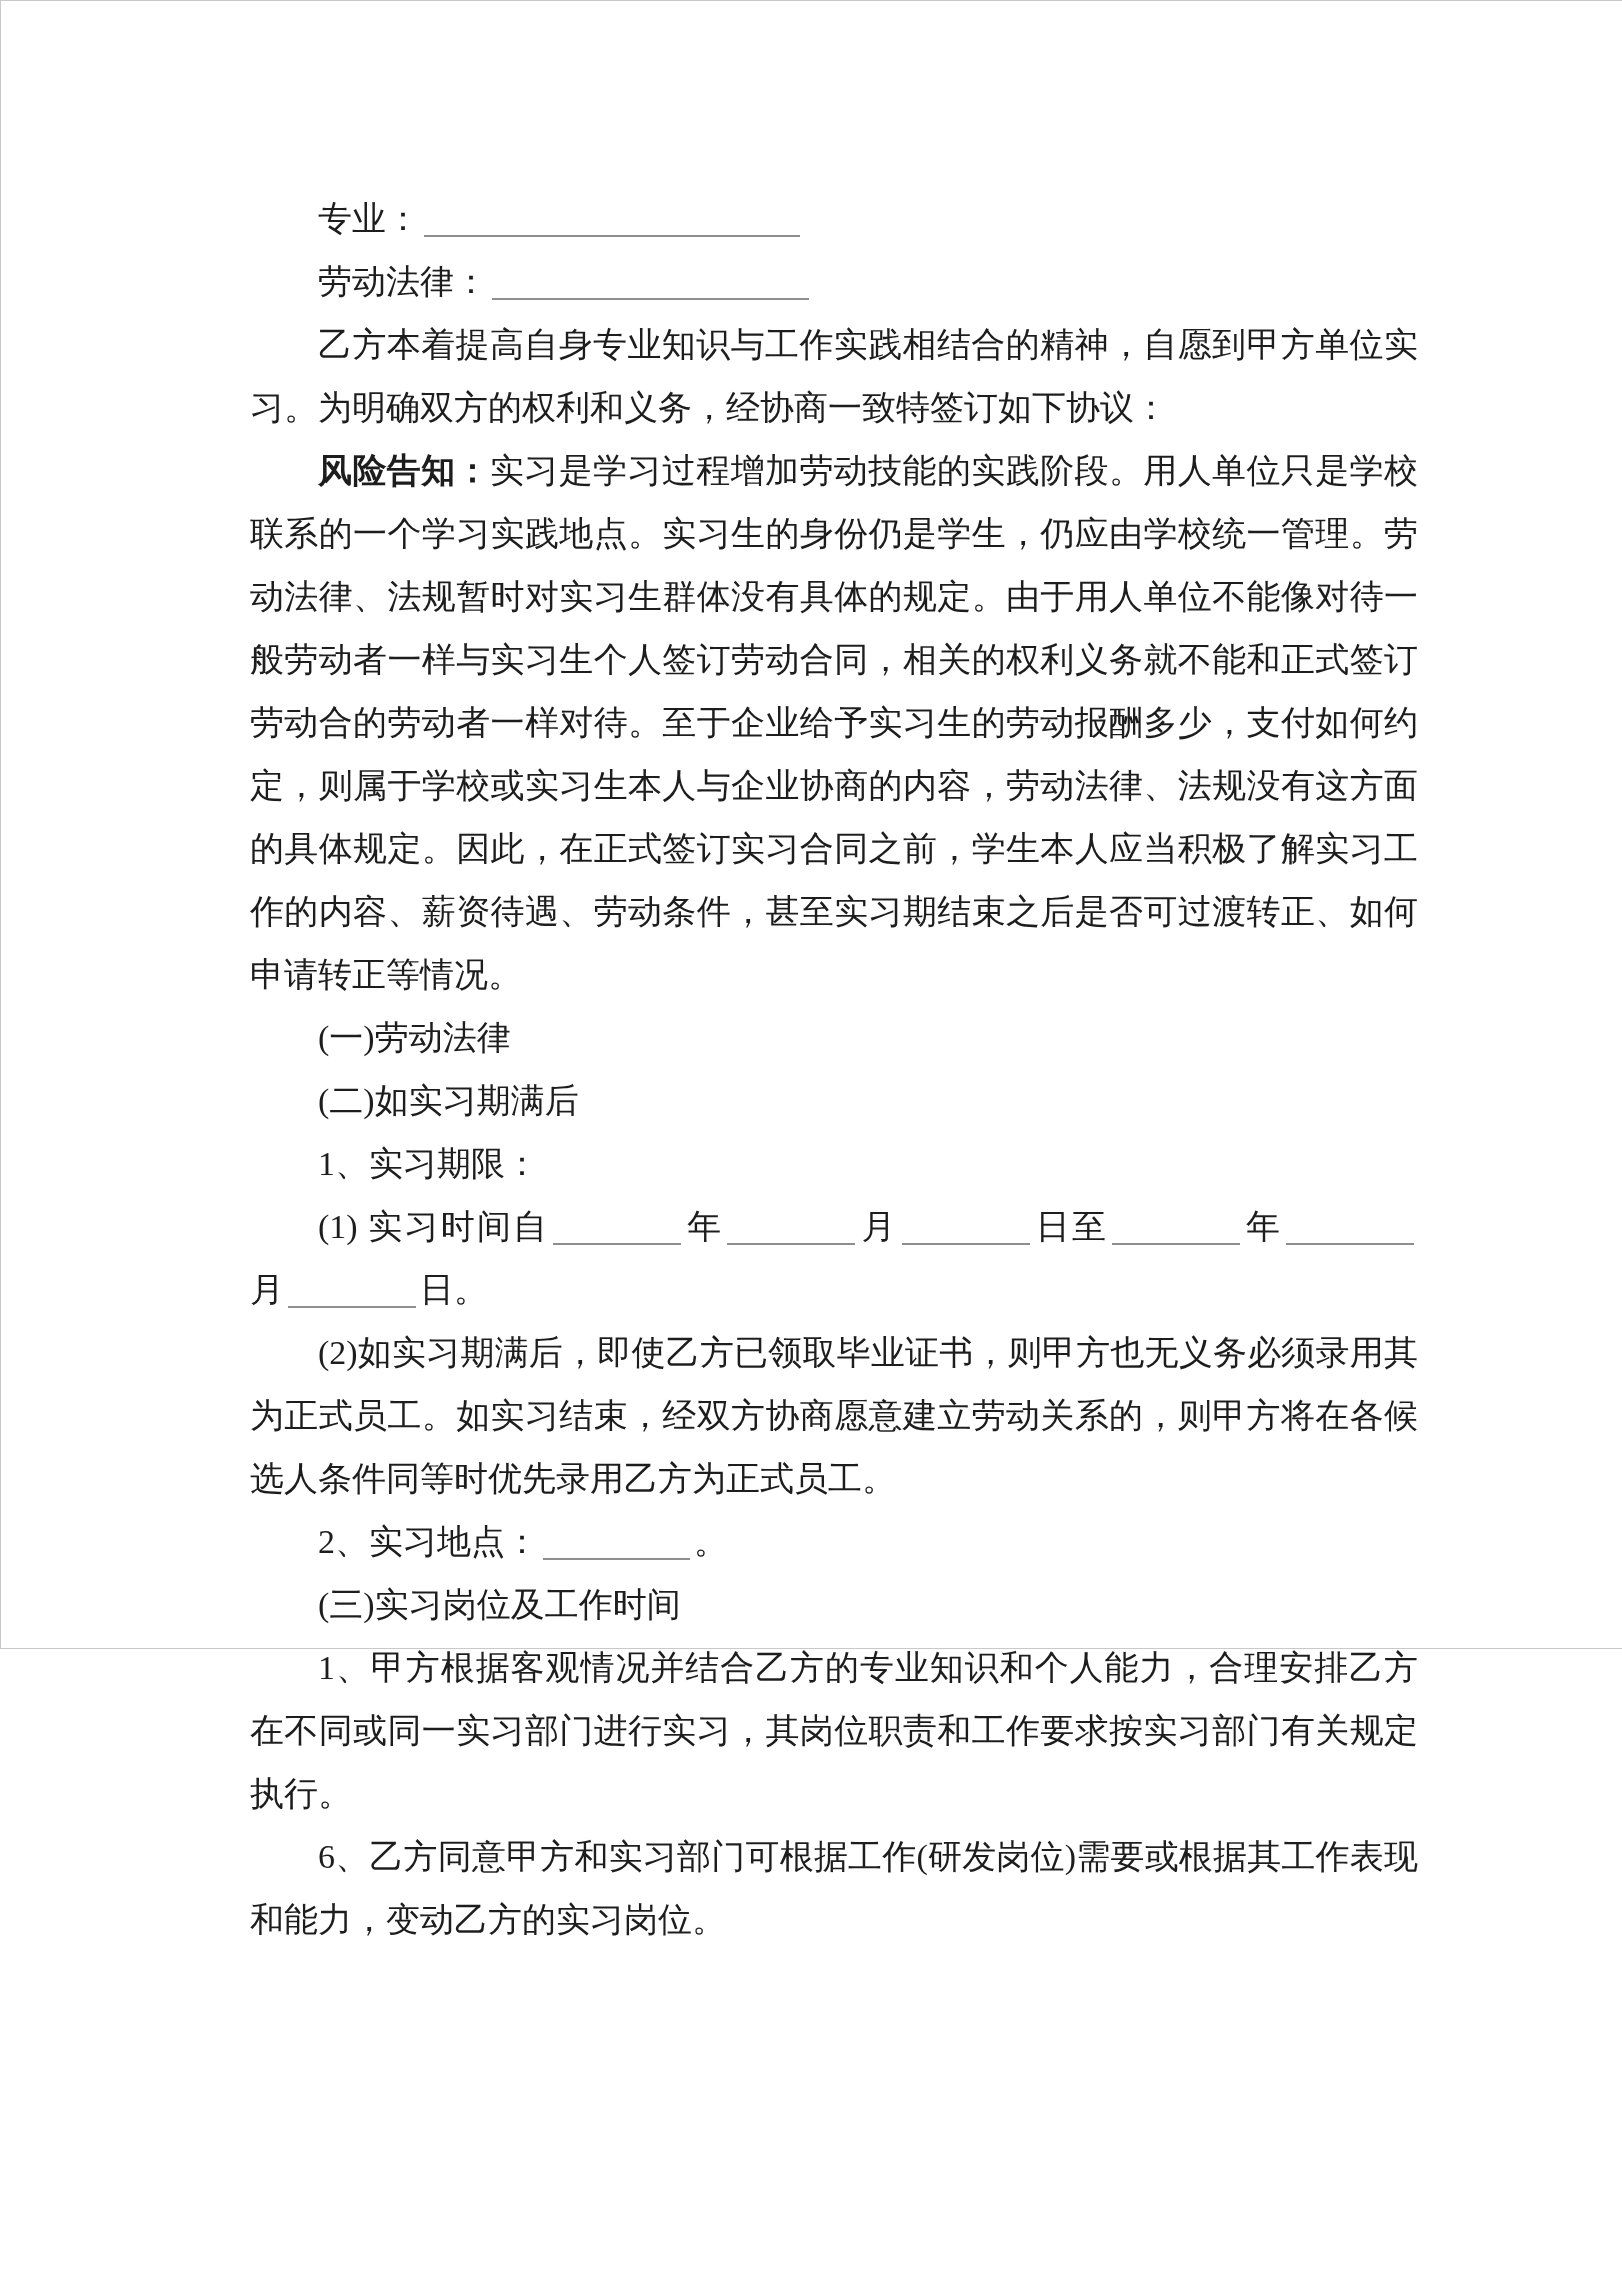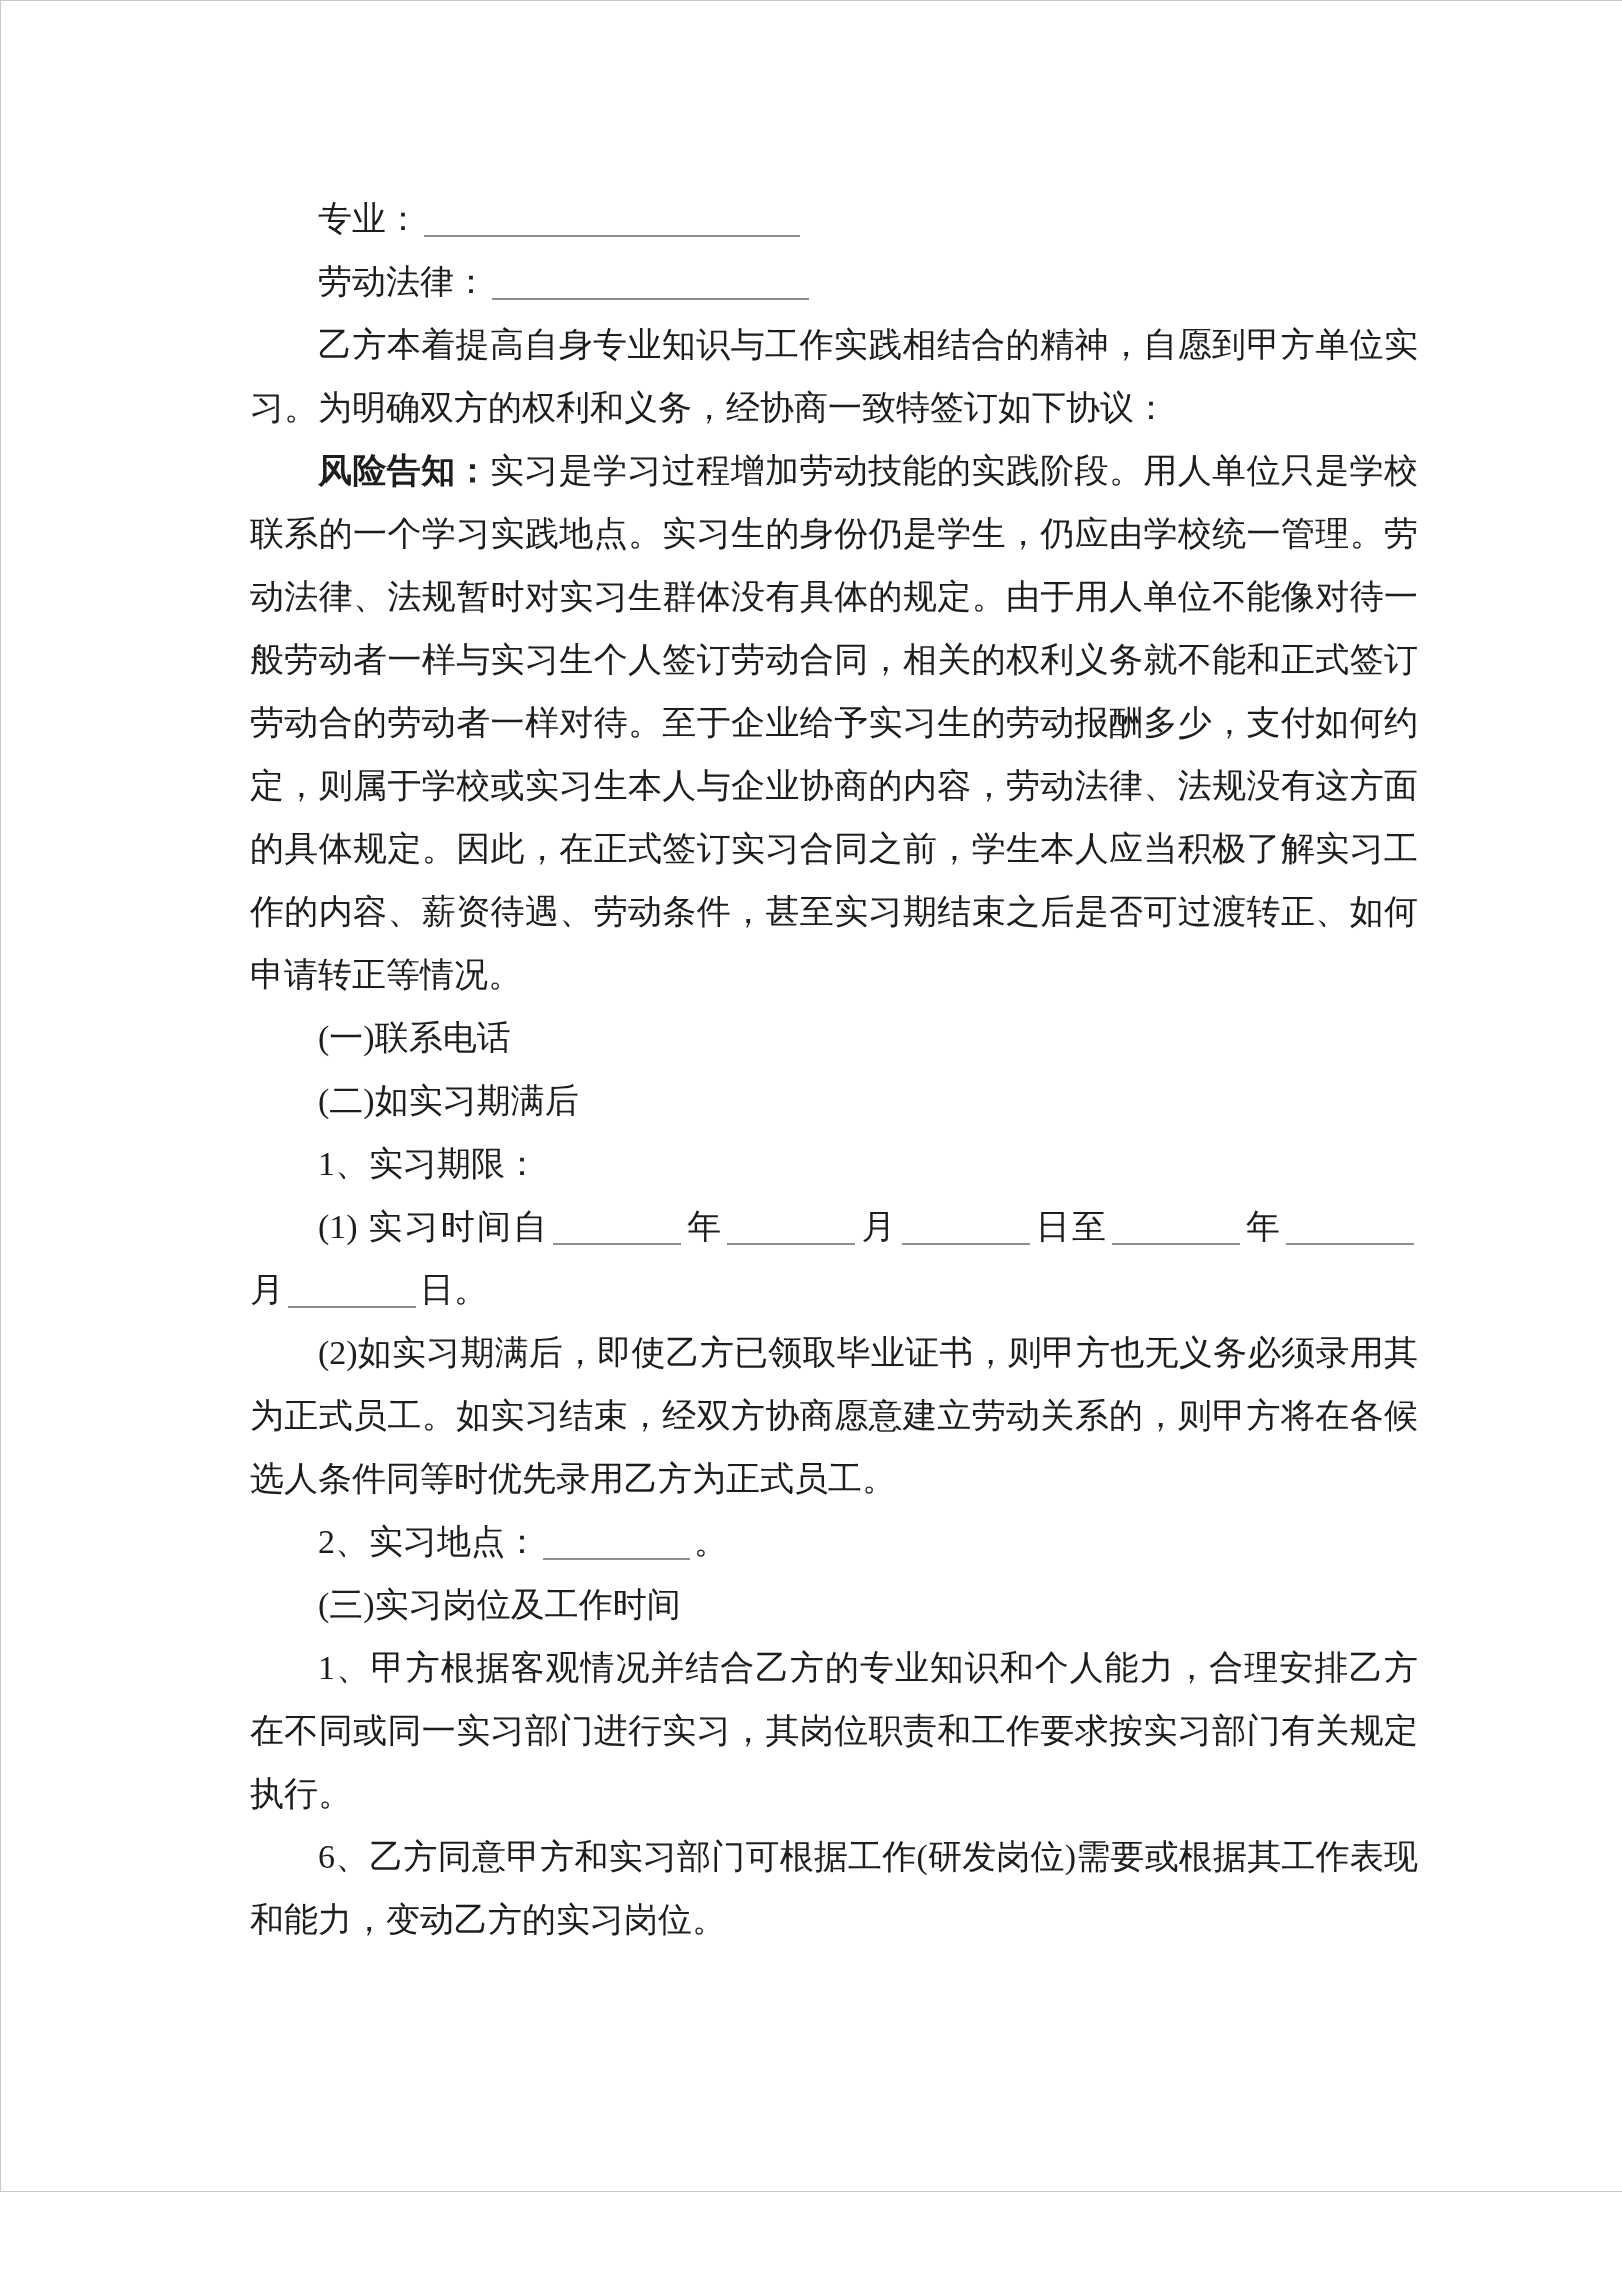--- a/index.html
+++ b/index.html
@@ -7,21 +7,21 @@
   body {
     width: 1623px;
     height: 2295px;
     position: relative;
     font-family: "Liberation Serif", serif;
   }
   .page {
     position: absolute;
     left: 0; top: 0;
     width: 1623px;
-    height: 2192px;
+    height: 1649px;
     background: #ffffff;
     border: 1.3px solid #c9c9c9;
   }
   .content {
     position: absolute;
     left: 249px;
     top: 186px;
     width: 1168px;
     font-size: 34px;
     line-height: 63px;
@@ -43,21 +43,21 @@
 </style>
 </head>
 <body>
 
 <div class="page" style="background: rgb(255, 255, 255); border-color: rgb(201, 201, 201);">
   <div class="content" style="color: rgb(29, 29, 29);">
       <p class="para"><span>专业：</span><span class="blank" style="width: 376px; border-bottom-color: rgb(142, 142, 142);"></span></p>
       <p class="para"><span>劳动法律：</span><span class="blank" style="width: 317px; border-bottom-color: rgb(142, 142, 142);"></span></p>
       <p class="para"><span>乙方本着提高自身专业知识与工作实践相结合的精神，自愿到甲方单位实习。为明确双方的权利和义务，经协商一致特签订如下协议：</span></p>
       <p class="para"><span class="bold">风险告知：</span><span>实习是学习过程增加劳动技能的实践阶段。用人单位只是学校联系的一个学习实践地点。实习生的身份仍是学生，仍应由学校统一管理。劳动法律、法规暂时对实习生群体没有具体的规定。由于用人单位不能像对待一般劳动者一样与实习生个人签订劳动合同，相关的权利义务就不能和正式签订劳动合的劳动者一样对待。至于企业给予实习生的劳动报酬多少，支付如何约定，则属于学校或实习生本人与企业协商的内容，劳动法律、法规没有这方面的具体规定。因此，在正式签订实习合同之前，学生本人应当积极了解实习工作的内容、薪资待遇、劳动条件，甚至实习期结束之后是否可过渡转正、如何申请转正等情况。</span></p>
-      <p class="para"><span>(一)联系电话</span></p>
+      <p class="para"><span>(一)劳动法律</span></p>
       <p class="para"><span>(二)如实习期满后</span></p>
       <p class="para"><span>1、实习期限：</span></p>
       <p class="para"><span>(1) 实习时间自</span><span class="blank" style="width: 128px; border-bottom-color: rgb(142, 142, 142);"></span><span>年</span><span class="blank" style="width: 128px; border-bottom-color: rgb(142, 142, 142);"></span><span>月</span><span class="blank" style="width: 128px; border-bottom-color: rgb(142, 142, 142);"></span><span>日至</span><span class="blank" style="width: 128px; border-bottom-color: rgb(142, 142, 142);"></span><span>年</span><span class="blank" style="width: 128px; border-bottom-color: rgb(142, 142, 142);"></span><span>月</span><span class="blank" style="width: 128px; border-bottom-color: rgb(142, 142, 142);"></span><span>日。</span></p>
       <p class="para"><span>(2)如实习期满后，即使乙方已领取毕业证书，则甲方也无义务必须录用其为正式员工。如实习结束，经双方协商愿意建立劳动关系的，则甲方将在各候选人条件同等时优先录用乙方为正式员工。</span></p>
       <p class="para"><span>2、实习地点：</span><span class="blank" style="width: 147px; border-bottom-color: rgb(142, 142, 142);"></span><span>。</span></p>
       <p class="para"><span>(三)实习岗位及工作时间</span></p>
       <p class="para"><span>1、甲方根据客观情况并结合乙方的专业知识和个人能力，合理安排乙方在不同或同一实习部门进行实习，其岗位职责和工作要求按实习部门有关规定执行。</span></p>
       <p class="para"><span>6、乙方同意甲方和实习部门可根据工作(研发岗位)需要或根据其工作表现和能力，变动乙方的实习岗位。</span></p>
     </div>
 </div>

